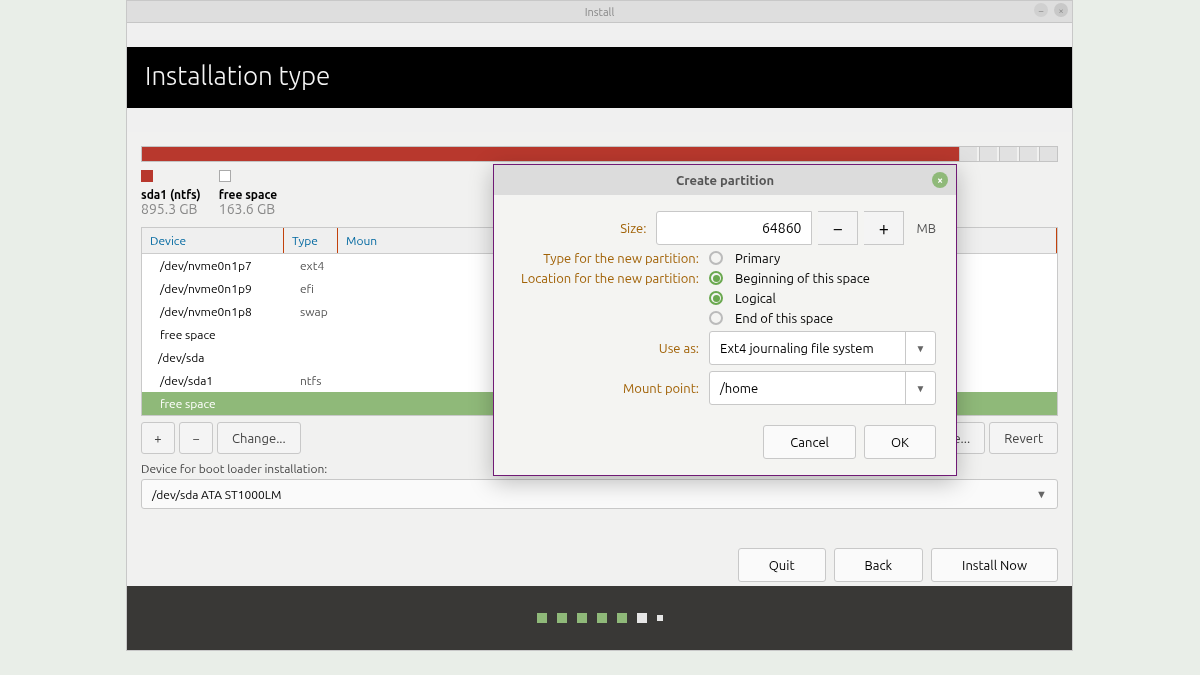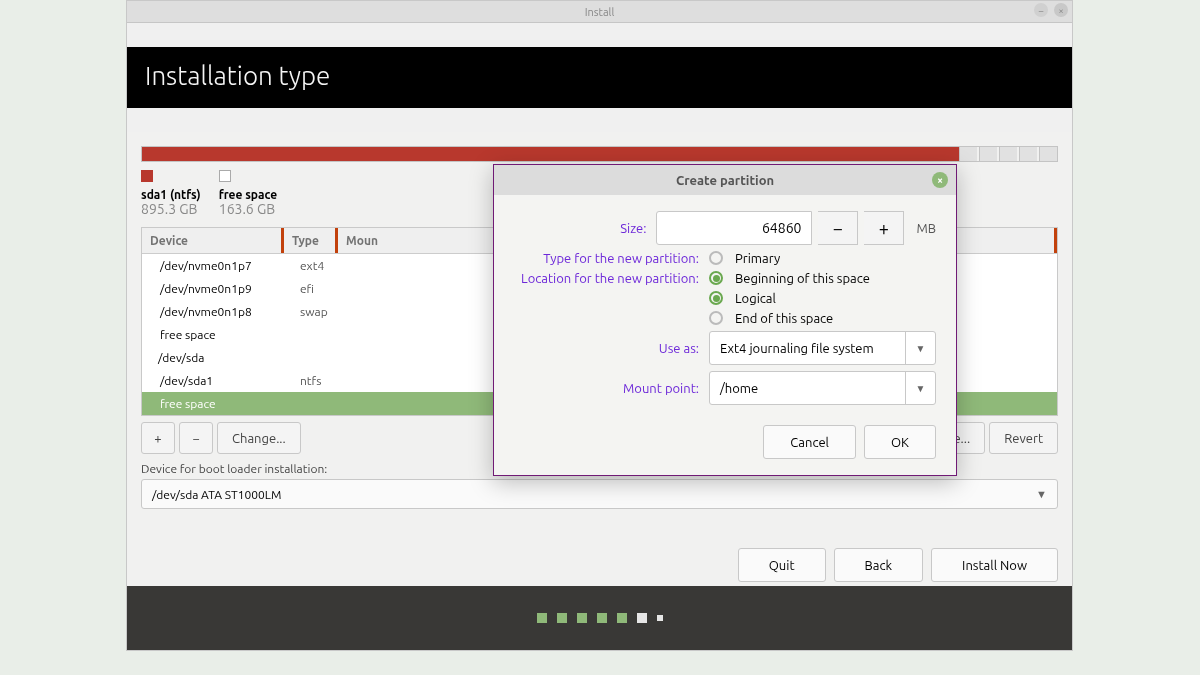--- a/index.html
+++ b/index.html
@@ -28,21 +28,21 @@
   .lg { display: flex; gap: 6px; align-items: flex-start; flex-direction: column; }
   .lg .swatch { width: 12px; height: 12px; margin-top: 2px; }
   .lg .red { background: #b8382d; }
   .lg .grey { background: #fff; border: 1px solid #aaa; }
   .lg .labs { display: flex; flex-direction: column; }
   .lg .t { font-weight: 600; }
   .lg .s { color: #888; font-size: 14px; }
 
   .table { margin-top: 10px; border: 1px solid #c9c9c9; background: #fff; font-size: 12px; }
   .th { display: flex; background: #efefef; border-bottom: 1px solid #ccc; }
-  .th > div { padding: 6px 8px; border-right: 3px solid #c2410c; font-weight: 700; color: #737373; }
+  .th > div { padding: 6px 8px; border-right: 1px solid #c2410c; font-weight: 400; color: #0369a1; }
   .col-dev { width: 142px; } .col-type { width: 54px; } .col-mount { flex: 1; }
   .tr { display: flex; padding: 3px 0; }
   .tr > div { padding: 2px 16px; }
   .tr.indent > .col-dev { padding-left: 18px; }
   .tr.selected { background: #8fb979; color: #fff; }
   .col-type { color: #555; }
 
   .rowbtns { display: flex; gap: 4px; margin-top: 6px; align-items: center; }
   .rowbtns .btn, .rowbtns .sbtn { height: 32px; border: 1px solid #c8c8c8; background: #f4f4f4; border-radius: 3px; display: flex; align-items: center; justify-content: center; padding: 0 14px; font-size: 13px; color: #444; }
   .sbtn { width: 34px; padding: 0; font-size: 18px; }
@@ -60,21 +60,21 @@
   .dot.off { background: #e6e6e6; }
   .dot.sm { width: 6px; height: 6px; }
 
   
   .scrim { position: absolute; inset: 0; }
   .dialog { position: absolute; left: 366px; top: 163px; width: 464px; background: #f4f4f2; border: 1px solid #701a75; box-shadow: 0 6px 22px rgba(0,0,0,.25); }
   .dlg-title { height: 30px; background: #dcdcdc; display: flex; align-items: center; justify-content: center; font-size: 13px; font-weight: 600; color: #555; position: relative; }
   .dlg-close { position: absolute; right: 8px; width: 16px; height: 16px; border-radius: 50%; background: #8fb979; color: #fff; font-size: 10px; display: flex; align-items: center; justify-content: center; }
   .dlg-body { padding: 10px 20px 14px; }
   .dlg-row { display: flex; align-items: center; margin: 6px 0; }
-  .dlg-row .lab { width: 195px; text-align: right; padding-right: 10px; font-size: 13px; color: #6d28d9; }
+  .dlg-row .lab { width: 195px; text-align: right; padding-right: 10px; font-size: 13px; color: #a16207; }
   .dlg-row .ctl { flex: 1; display: flex; align-items: center; gap: 6px; font-size: 13px; }
   .num { border: 1px solid #c8c8c8; height: 34px; width: 156px; text-align: right; padding: 8px 10px; font-size: 14px; border-radius: 3px 0 0 3px; }
   .step { border: 1px solid #c8c8c8; border-left: none; height: 34px; width: 40px; background: #f4f4f4; font-size: 18px; }
   .unit { margin-left: 6px; font-size: 13px; color: #555; }
   .radio { width: 14px; height: 14px; border-radius: 50%; border: 2px solid #bbb; display: inline-flex; align-items: center; justify-content: center; margin-right: 6px; }
   .radio.on { border-color: #6aa84f; }
   .radio.on::after { content: ""; width: 7px; height: 7px; border-radius: 50%; background: #6aa84f; }
   .combo { flex: 1; height: 34px; border: 1px solid #c8c8c8; border-radius: 3px; display: flex; align-items: center; padding: 0 10px; background: #fff; position: relative; }
   .combo .chev { position: absolute; right: 0; top: 0; bottom: 0; width: 30px; border-left: 1px solid #c8c8c8; display: flex; align-items: center; justify-content: center; font-size: 10px; color: #666; }
   .dlg-foot { display: flex; justify-content: flex-end; gap: 8px; padding: 0 20px 16px; }

